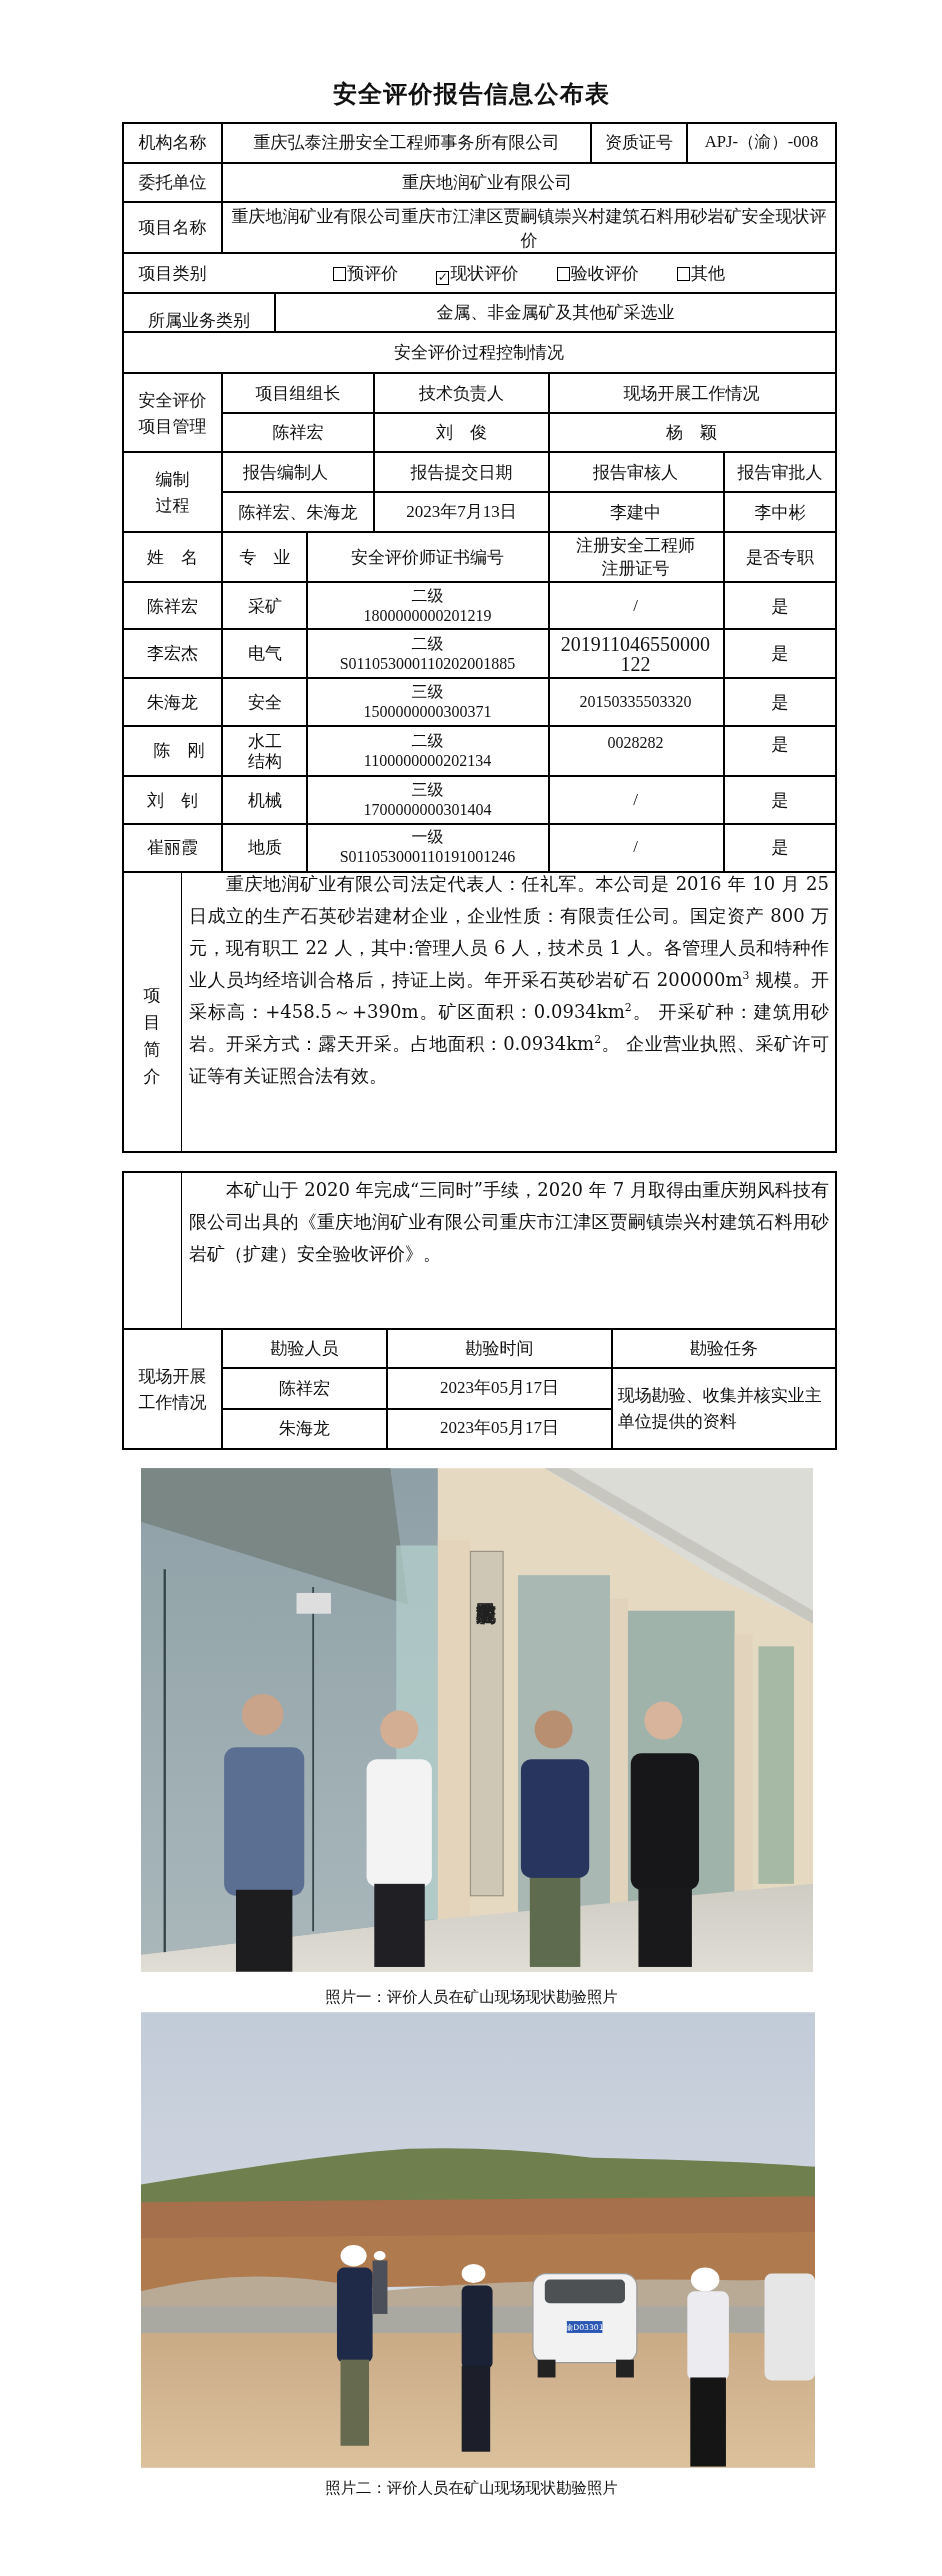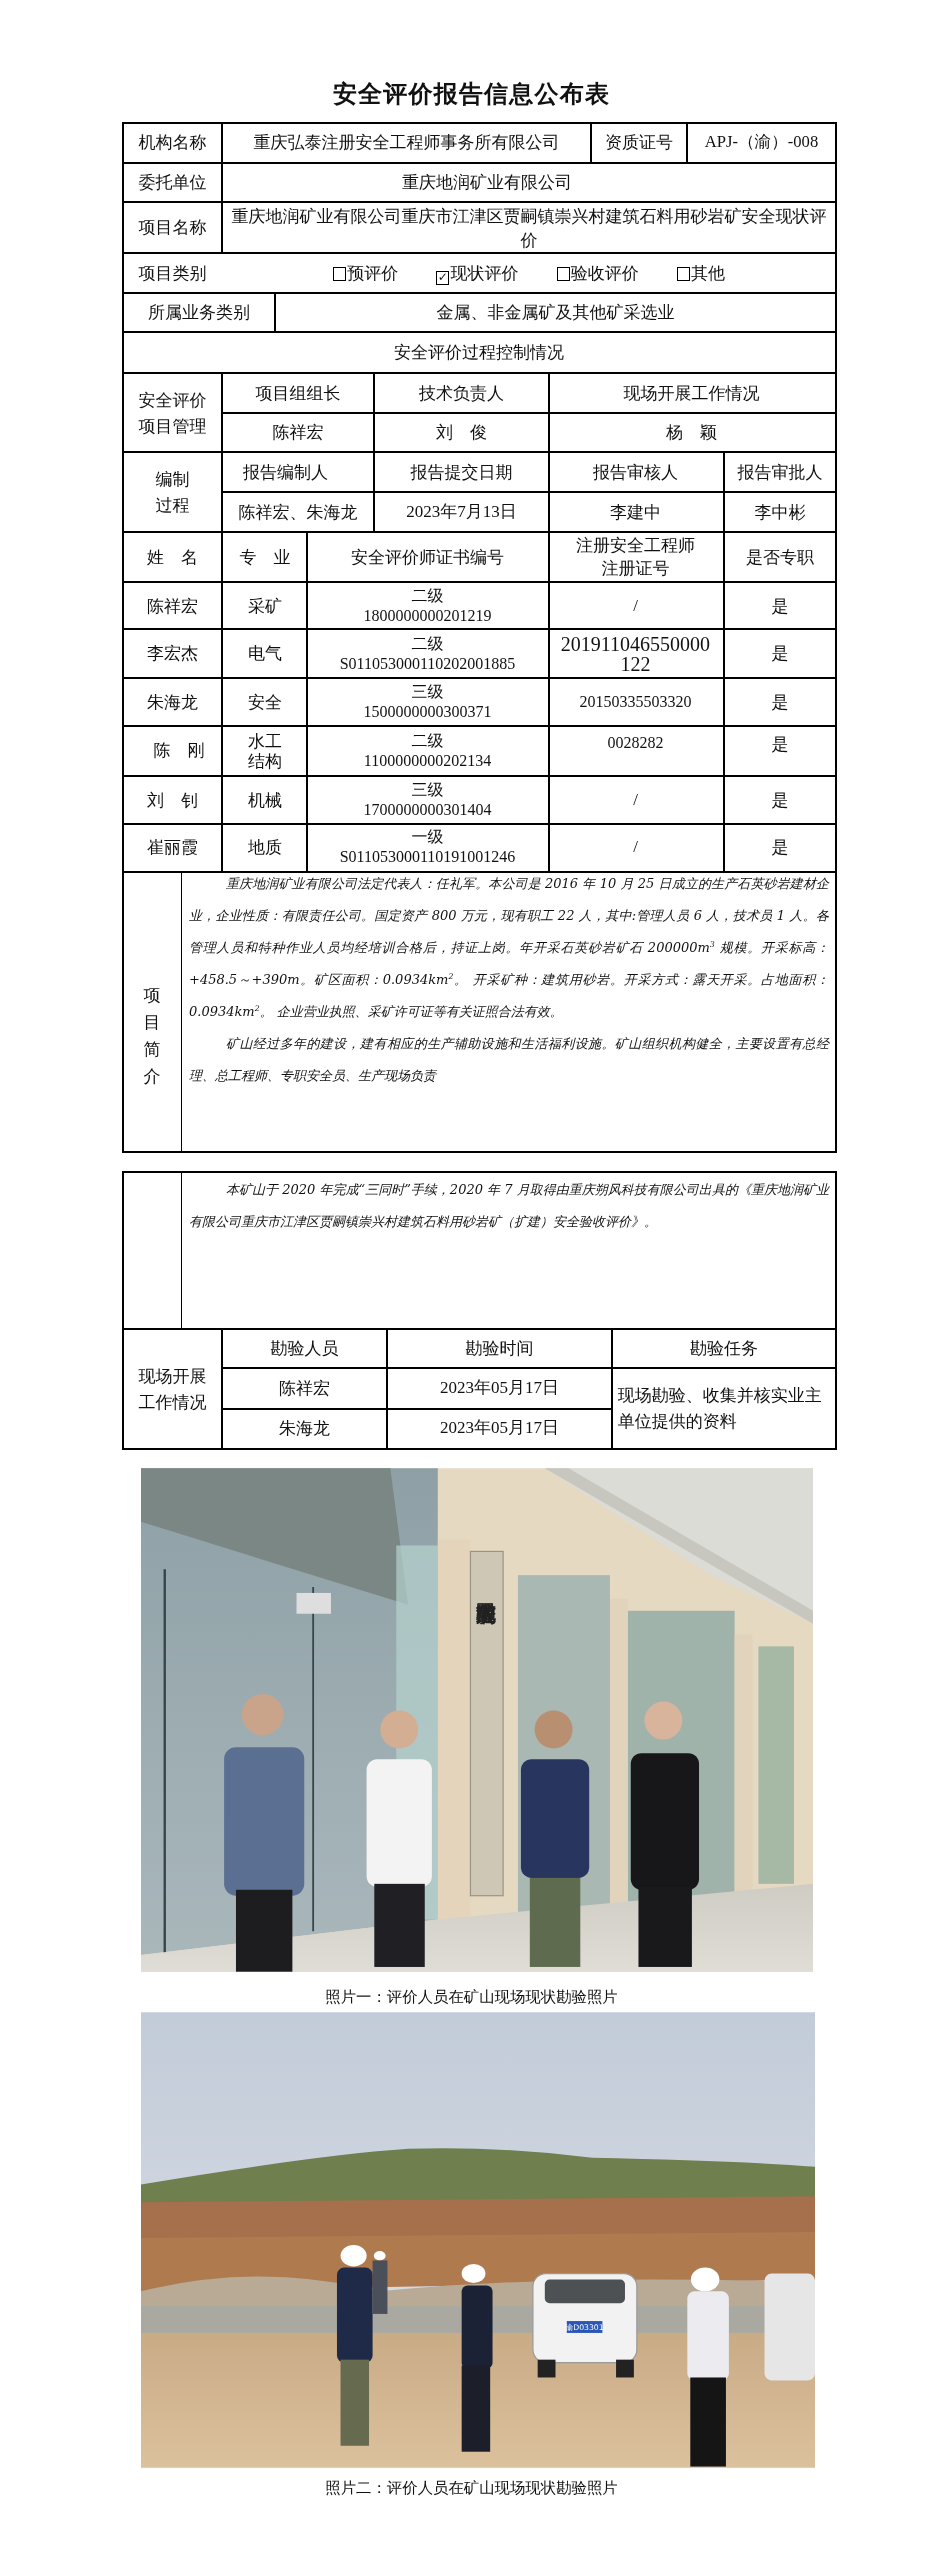--- a/index.html
+++ b/index.html
@@ -8,21 +8,21 @@
   .abs{position:absolute;box-sizing:border-box;}
   .title{left:0;width:943px;top:76px;height:36px;text-align:center;
          font-size:24px;font-weight:bold;letter-spacing:1.2px;line-height:36px;}
   .tbl{border:2.4px solid #000;}
   .cell{position:absolute;box-sizing:border-box;display:flex;align-items:center;justify-content:center;
         text-align:center;font-size:17px;line-height:22.6px;padding:0 2.4px;overflow:hidden;}
   .hline{position:absolute;height:1.8px;background:#000;}
   .vline{position:absolute;width:1.8px;background:#000;}
   .vthin{position:absolute;width:0.6px;background:#000;}
   .num{font-family:"Liberation Serif","DejaVu Serif",serif;}
-  .intro{position:absolute;box-sizing:border-box;font-size:13px;line-height:32px;text-align:justify;font-style:italic;}
+  .intro{position:absolute;box-sizing:border-box;font-size:18px;line-height:32px;text-align:justify;}
   .intro p{margin:0;text-indent:37px;}
   .intro p.cont{text-indent:0;}
   .cb{display:inline-block;width:13px;height:14.3px;border:1.2px solid #000;box-sizing:border-box;vertical-align:-1.8px;
       margin-right:1.2px;font-size:12px;line-height:10.7px;text-align:center;font-family:"DejaVu Sans",sans-serif;}
   .cbgroup{display:inline-block;margin:0 19px;}
   .caption{position:absolute;left:0;width:943px;text-align:center;font-size:15.4px;line-height:20px;}
   .photo{position:absolute;overflow:hidden;}
   sup{font-size:60%;line-height:0;vertical-align:super;}
 </style>
 </head>
@@ -73,21 +73,21 @@
 <div class="cell" style="left:223px;top:203px;width:612px;height:49px;line-height:24px;padding:0 4.8px">重庆地润矿业有限公司重庆市江津区贾嗣镇崇兴村建筑石料用砂岩矿安全现状评价</div>
 
 <div class="cell" style="left:124px;top:254px;width:97px;height:39px">项目类别</div>
 <div class="cell" style="left:223px;top:254px;width:612px;height:39px">
   <span class="cbgroup"><span class="cb"></span><span>预评价</span></span>
   <span class="cbgroup"><span class="cb">✓</span><span>现状评价</span></span>
   <span class="cbgroup"><span class="cb"></span><span>验收评价</span></span>
   <span class="cbgroup"><span class="cb"></span><span>其他</span></span>
 </div>
 
-<div class="cell" style="left:124px;top:294px;width:150px;height:37px">所属业务类别</div>
+<div class="cell" style="left:124px;top:302px;width:150px;height:37px">所属业务类别</div>
 <div class="cell" style="left:276px;top:294px;width:559px;height:37px">金属、非金属矿及其他矿采选业</div>
 
 <div class="cell" style="left:124px;top:333px;width:710px;height:39px">安全评价过程控制情况</div>
 
 <div class="cell" style="left:124px;top:374px;width:97px;height:78px;padding:0 10.7px;line-height:26px">安全评价项目管理</div>
 <div class="cell" style="left:223px;top:374px;width:150px;height:38px">项目组组长</div>
 <div class="cell" style="left:375px;top:374px;width:173px;height:38px">技术负责人</div>
 <div class="cell" style="left:549px;top:374px;width:285px;height:38px">现场开展工作情况</div>
 <div class="cell" style="left:223px;top:413px;width:150px;height:38px">陈祥宏</div>
 <div class="cell" style="left:375px;top:413px;width:173px;height:38px">刘　俊</div>
@@ -166,21 +166,20 @@
       <span>一级</span>
       <span>S011053000110191001246</span>
     </div>
   <div class="cell num" style="left:549px;top:824px;width:173px;height:46px">/</div>
   <div class="cell" style="left:725px;top:824px;width:110px;height:46px">是</div>
 </div>
 
 <div class="cell" style="left:124px;top:873px;width:56px;height:278px;padding:48px 13px 0;line-height:27px">项目简介</div>
 <div class="intro" style="left:189px;top:868px;width:640px;">
   <p><span>重庆地润矿业有限公司法定代表人：任礼军。本公司是 2016 年 10 月 25 日成立的生产石英砂岩建材企业，企业性质：有限责任公司。国定资产 800 万元，现有职工 22 人，其中:管理人员 6 人，技术员 1 人。各管理人员和特种作业人员均经培训合格后，持证上岗。年开采石英砂岩矿石 200000m</span><sup>3</sup><span> 规模。开采标高：+458.5～+390m。矿区面积：0.0934km</span><sup>2</sup><span>。 开采矿种：建筑用砂岩。开采方式：露天开采。占地面积：0.0934km</span><sup>2</sup><span>。 企业营业执照、采矿许可证等有关证照合法有效。</span></p>
-  <p>矿山经过多年的建设，建有相应的生产辅助设施和生活福利设施。矿山组织机构健全，主要设置有总经理、总工程师、专职安全员、生产现场负责</p>
 </div>
 
 <div class="abs tbl" style="left:122px;top:1171px;width:715px;height:279px;"></div>
 <div class="vthin" style="left:181px;top:1171px;height:158px"></div>
 <div class="hline" style="left:122px;width:715px;top:1328px"></div>
 <div class="hline" style="left:222px;width:615px;top:1367px"></div>
 <div class="hline" style="left:222px;width:390px;top:1408px"></div>
 <div class="vline" style="left:221px;top:1328px;height:122px"></div>
 <div class="vline" style="left:386px;top:1328px;height:122px"></div>
 <div class="vline" style="left:611px;top:1328px;height:122px"></div>

